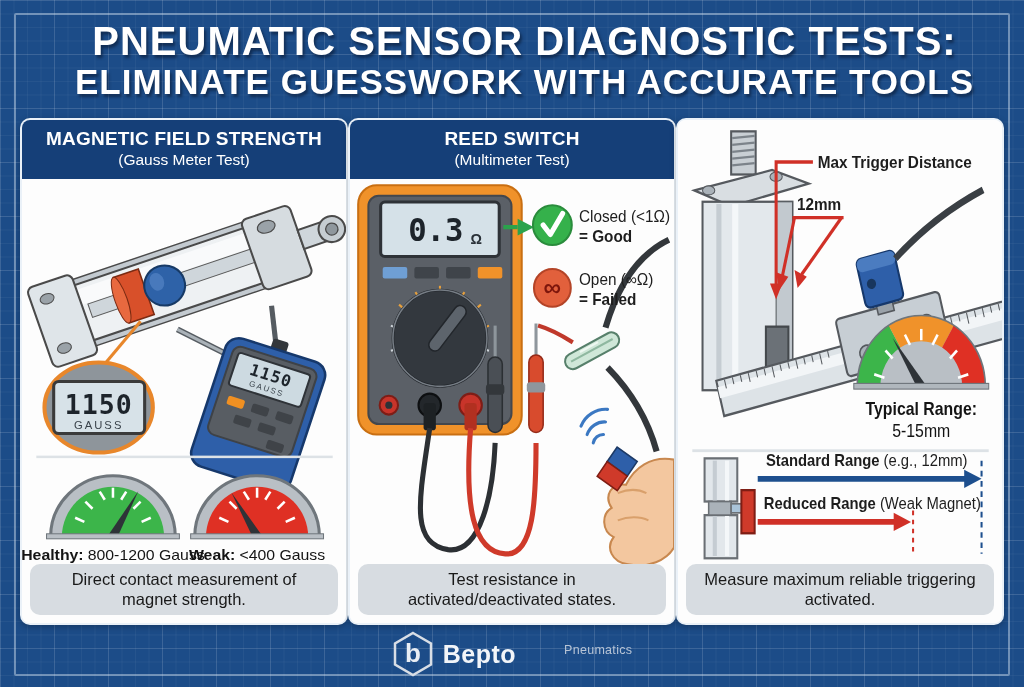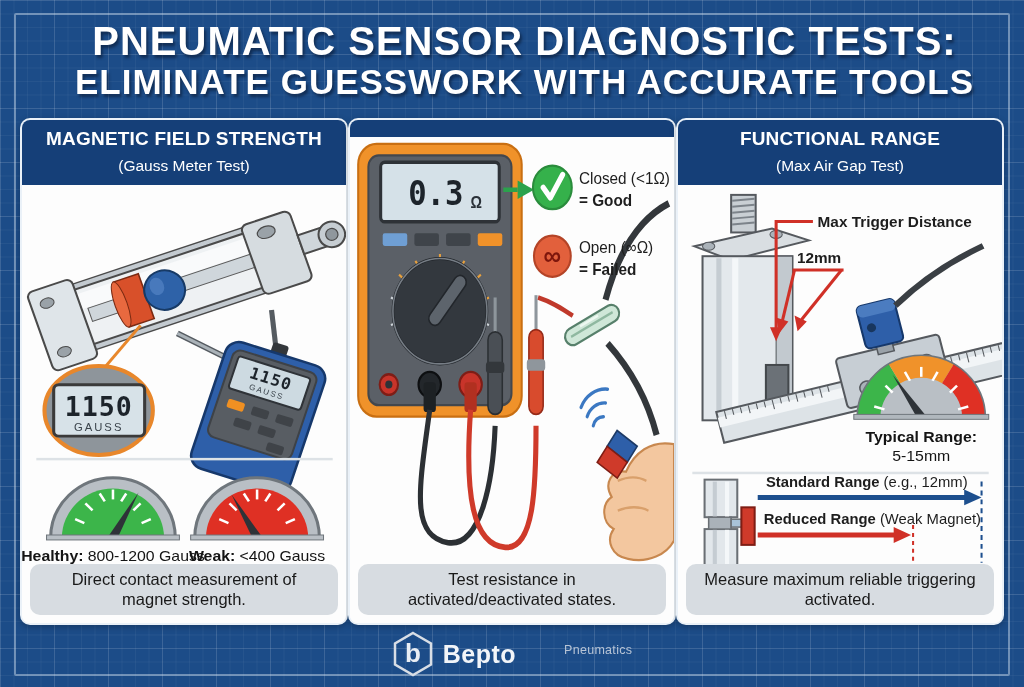--- a/index.html
+++ b/index.html
@@ -19,21 +19,21 @@
   .title{position:absolute;top:20px;left:0;right:0;text-align:center;color:#ffffff;padding-left:25px;}
   .title-line1{font-size:40px;font-weight:bold;letter-spacing:1px;line-height:1.05;
     text-shadow:2px 3px 3px rgba(8,24,48,0.6);}
   .title-line2{font-size:35px;font-weight:bold;letter-spacing:1px;line-height:1.15;
     text-shadow:2px 3px 3px rgba(8,24,48,0.6);}
   .panels{position:absolute;top:118px;left:20px;right:20px;bottom:62px;display:flex;}
   .panel{flex:1;display:flex;flex-direction:column;background:#ffffff;border-radius:10px;
     border:2px solid rgba(222,233,245,0.65);overflow:hidden;box-shadow:0 2px 6px rgba(0,0,0,0.25);}
   .panel-header{background:#153f78;color:#ffffff;text-align:center;padding:8px 4px 9px 4px;}
   .panel-title{font-size:19px;font-weight:bold;line-height:1.18;letter-spacing:0.2px;}
-  .panel-subtitle{font-size:15.5px;font-weight:normal;line-height:1.2;margin-top:7px;}
+  .panel-subtitle{font-size:15.5px;font-weight:normal;line-height:1.2;margin-top:1px;}
   .panel-body{flex:1;position:relative;background:#fdfdfd;}
   .panel-body svg{position:absolute;inset:0;width:100%;height:100%;}
   .panel-footer{position:absolute;left:8px;right:8px;bottom:8px;background:#d7dce1;
     border-radius:10px;padding:5px 12px;text-align:center;font-size:16.5px;color:#191919;
     line-height:1.25;min-height:40px;display:flex;align-items:center;justify-content:center;}
   svg text{font-family:"Liberation Sans",sans-serif;}
   .lcd{font-family:"DejaVu Sans Mono",monospace;font-weight:bold;}
   .logo{position:absolute;bottom:10px;left:0;right:0;display:flex;justify-content:center;
     align-items:center;gap:9px;}
   .logo-text{display:flex;line-height:1;}
@@ -153,20 +153,22 @@
           <text x="230" y="380" font-size="15.5" text-anchor="middle" fill="#141414">
             <tspan font-weight="bold">Weak:</tspan><tspan dx="4">&lt;400 Gauss</tspan>
           </text>
         </svg>
         <div class="panel-footer">Direct contact measurement of magnet strength.</div>
       </div>
     </div>
 
     <div class="panel">
       <div class="panel-header">
+        <div class="panel-title">REED SWITCH</div>
+        <div class="panel-subtitle">(Multimeter Test)</div>
       </div>
       <div class="panel-body">
         <svg viewBox="0 0 317 424" preserveAspectRatio="none">
 
           <g>
             <rect x="8" y="6" width="160" height="238" rx="18" fill="#f0922a" stroke="#c96f12" stroke-width="2"></rect>
             <rect x="18" y="16" width="140" height="218" rx="10" fill="#5b6067" stroke="#43474d" stroke-width="2"></rect>
             <rect x="30" y="22" width="116" height="52" rx="4" fill="#d5e1e8" stroke="#2e3237" stroke-width="3"></rect>
             <text class="lcd" x="84" y="59" font-size="30" text-anchor="middle" fill="#1d242b">0.3</text>
             <text x="118" y="62" font-size="14" font-weight="bold" fill="#2a3138">Ω</text>
@@ -251,24 +253,20 @@
             <text x="198" y="112" font-size="24" font-weight="bold" text-anchor="middle" fill="#7e160c">∞</text>
             <text x="224" y="101" font-size="15" fill="#1d1d1d">Open (∞Ω)</text>
             <text x="224" y="120" font-size="15" font-weight="bold" fill="#1d1d1d">= Failed</text>
           </g>
         </svg>
         <div class="panel-footer">Test resistance in activated/deactivated states.</div>
       </div>
     </div>
 
     <div class="panel">
-      <div class="panel-header">
-        <div class="panel-title">FUNCTIONAL RANGE</div>
-        <div class="panel-subtitle">(Max Air Gap Test)</div>
-      </div>
       <div class="panel-body">
         <svg viewBox="0 0 317 443" preserveAspectRatio="none">
 
           <g>
             <rect x="52" y="10" width="24" height="38" fill="#c9cfd4" stroke="#55595e" stroke-width="2"></rect>
             <g stroke="#7c838a" stroke-width="2">
               <line x1="53" y1="16" x2="75" y2="14"></line>
                 <line x1="53" y1="22" x2="75" y2="20"></line>
               <line x1="53" y1="28" x2="75" y2="26"></line>
                 <line x1="53" y1="34" x2="75" y2="32"></line>

